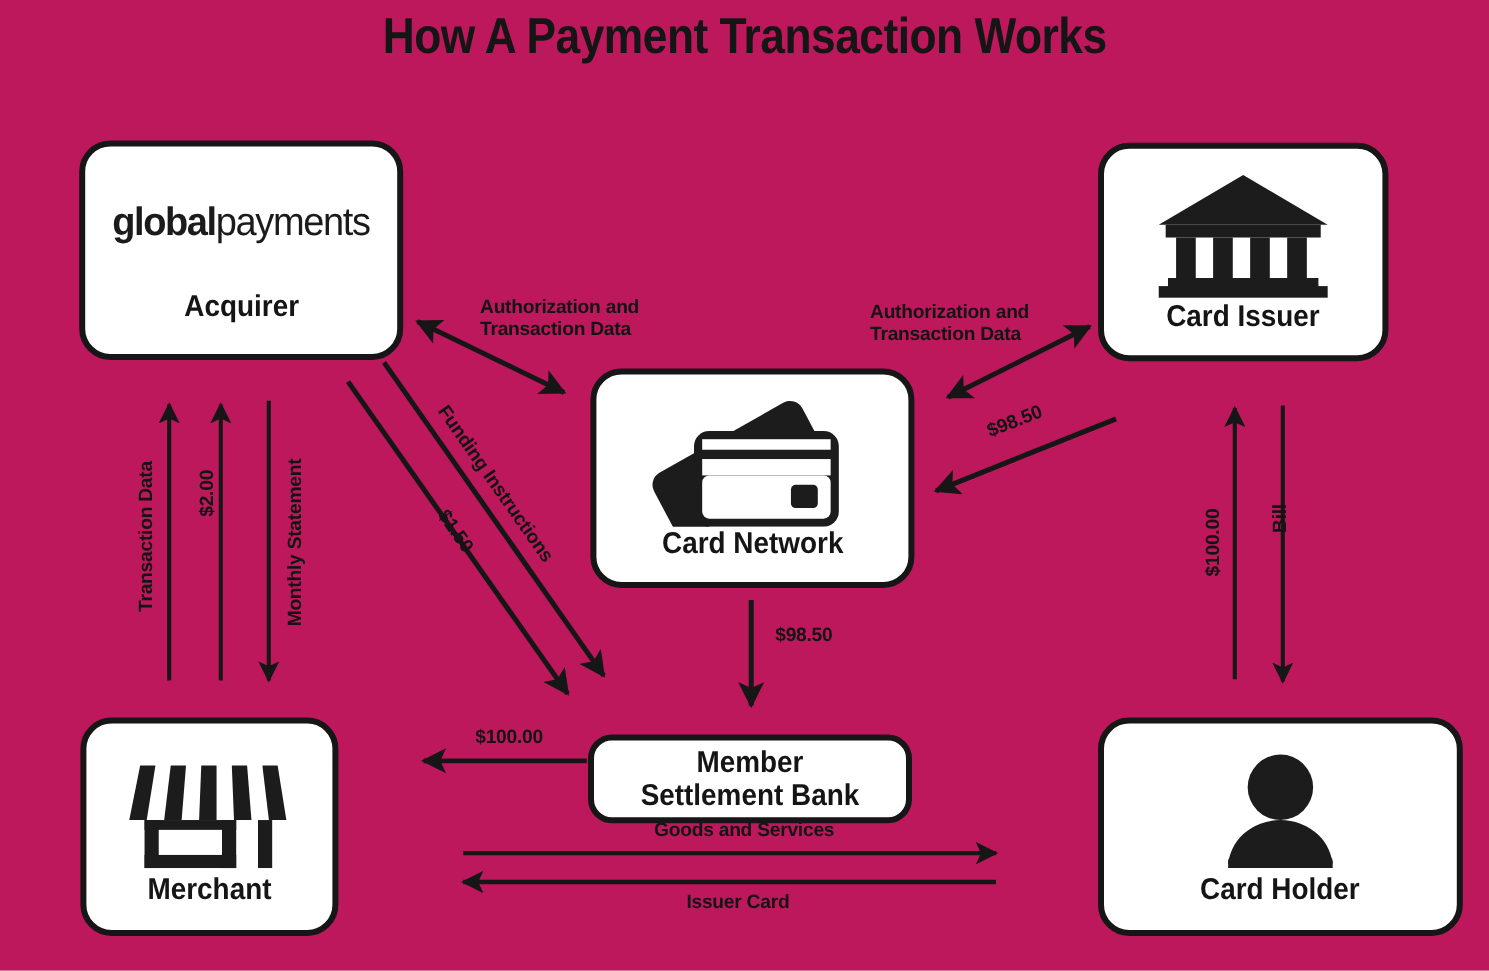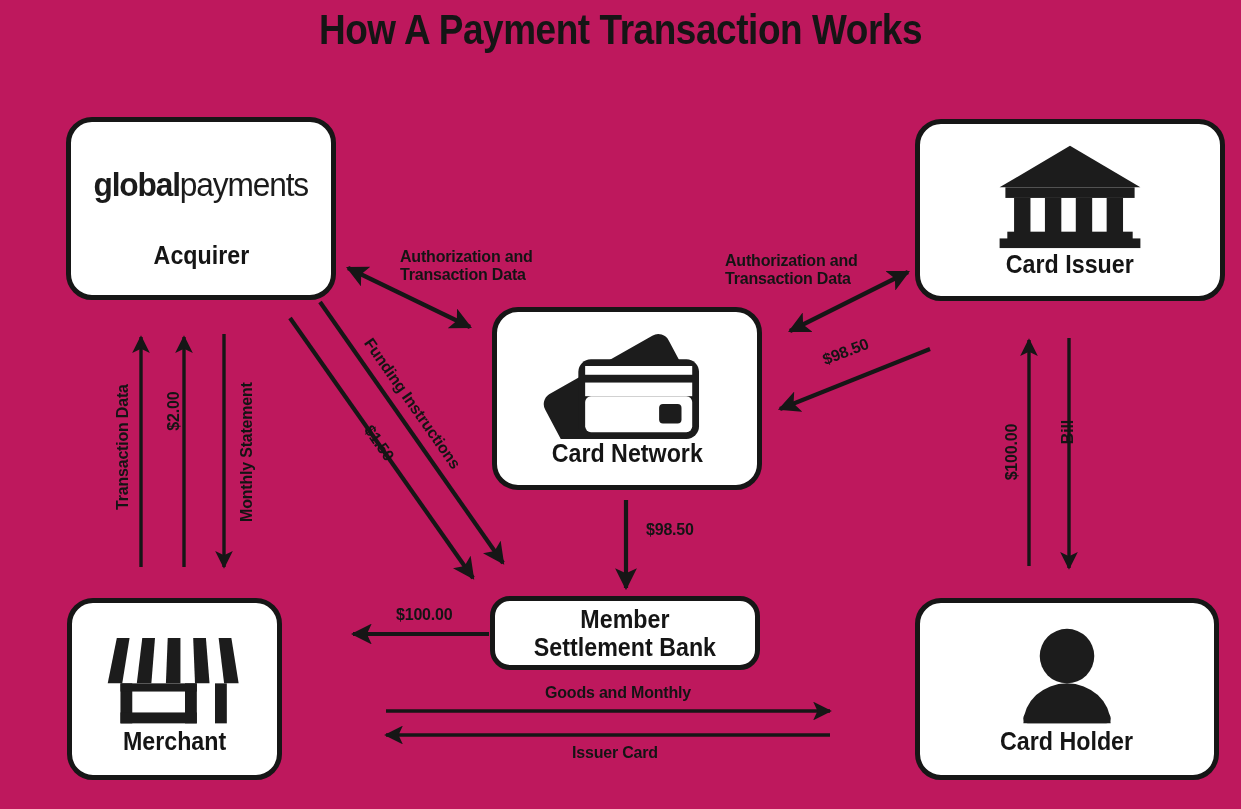--- a/index.html
+++ b/index.html
@@ -155,32 +155,32 @@
   <div class="edge-label v" style="left:172px; top:443px; width:150px; transform: rotate(-90deg);">Monthly Statement</div>
 
   <div class="edge-label v" style="left:947px; top:443px; width:130px; transform: rotate(-90deg);">$100.00</div>
 
   <div class="edge-label v" style="left:1038px; top:423px; width:60px; transform: rotate(-90deg);">Bill</div>
 
   <div class="edge-label" style="left:646px; top:521px;">$98.50</div>
 
   <div class="edge-label" style="left:396px; top:606px;">$100.00</div>
 
-  <div class="edge-label" style="left:545px; top:684px;">Goods and Monthly</div>
+  <div class="edge-label" style="left:545px; top:684px;">Goods and Services</div>
 
   <div class="edge-label" style="left:572px; top:744px;">Issuer Card</div>
 
   <div class="node" style="left:66px; top:117px; width:270px; height:183px; justify-content:space-between; padding:46px 0 38px;gap:40px;">
     <div id="acquirer-logo">
       <span class="gp-bold">global</span><span class="gp-light">payments</span>
     </div>
     <div class="node-label">Acquirer</div>
   </div>
 
-  <div class="node" style="left:915px; top:119px; width:310px; height:182px; justify-content:space-between; padding:18px 0 18px;">
+  <div class="node" style="left:915px; top:119px; width:242px; height:182px; justify-content:space-between; padding:18px 0 18px;">
     <svg class="node-icon" width="150" height="112" viewBox="0 0 150 112">
       <polygon points="75,4 148,47 2,47" fill="#1c1c1c"></polygon>
       <rect x="8" y="47" width="134" height="11" fill="#1c1c1c"></rect>
       <rect x="17" y="58" width="17" height="37" fill="#1c1c1c"></rect>
       <rect x="49" y="58" width="17" height="37" fill="#1c1c1c"></rect>
       <rect x="81" y="58" width="17" height="37" fill="#1c1c1c"></rect>
       <rect x="113" y="58" width="17" height="37" fill="#1c1c1c"></rect>
       <rect x="10" y="93" width="130" height="8" fill="#1c1c1c"></rect>
       <rect x="2" y="100" width="146" height="10" fill="#1c1c1c"></rect>
     </svg>
@@ -194,21 +194,21 @@
 
       <rect x="36" y="30" width="124" height="82" rx="13" ry="13" fill="#1c1c1c"></rect>
       <rect x="43" y="54" width="110" height="14" fill="#ffffff"></rect>
       <rect x="43" y="68" width="110" height="37" rx="6" ry="6" fill="#ffffff"></rect>
       <rect x="119" y="76" width="23" height="20" rx="4" ry="4" fill="#1c1c1c"></rect>
       <rect x="43" y="37" width="110" height="9" fill="#ffffff"></rect>
     </svg>
     <div class="node-label">Card Network</div>
   </div>
 
-  <div class="node" style="left:490px; top:596px; width:270px; height:74px; border-radius:20px;">
+  <div class="node" style="left:490px; top:612px; width:270px; height:74px; border-radius:20px;">
     <div class="node-label">
       <div>Member</div>
       <div>Settlement Bank</div>
     </div>
   </div>
 
   <div class="node" style="left:67px; top:598px; width:215px; height:182px; justify-content:space-between; padding:24px 0 20px;">
     <svg class="node-icon" width="160" height="110" viewBox="0 0 160 110">
 
       <g fill="#1c1c1c">

